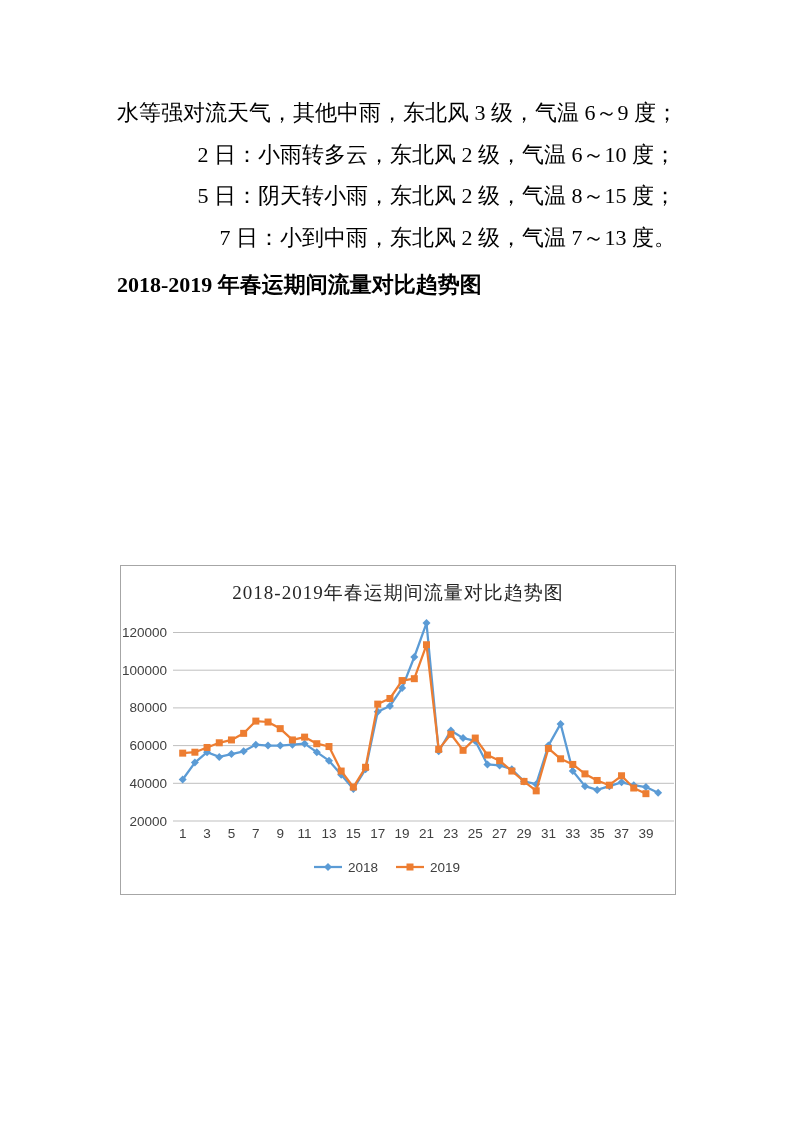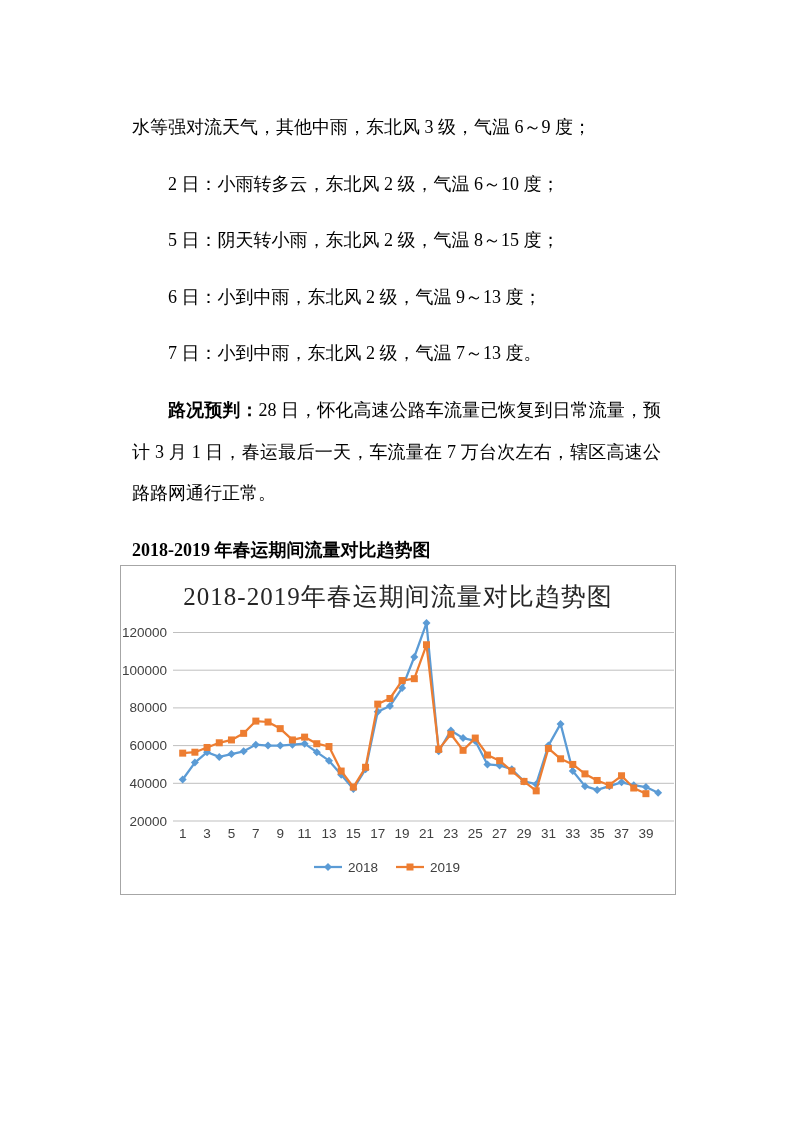--- a/index.html
+++ b/index.html
@@ -2,53 +2,51 @@
 <html><head>
 <meta charset="utf-8">
 <style>
   html,body{margin:0;padding:0;background:#e8e8e8;}
   #page{
     position:relative;width:793px;height:1122px;background:#ffffff;
     margin:0 auto;overflow:hidden;
     font-family:"Liberation Serif","DejaVu Serif",serif;color:#000;
   }
   .doc{position:absolute;left:117px;top:92px;width:559px;}
-  .doc p{margin:15px;font-size:18px;line-height:41.6px;}
+  .doc p{margin:0;font-size:22px;line-height:41.6px;}
   .weather-line{white-space:nowrap;}
-  .indent{text-indent:2em;}
+  .indent{text-indent:2em;text-align:right;}
   .forecast{text-align:justify;}
   .forecast .label{font-weight:bold;}
   .caption{
     text-align:left;font-weight:bold;font-size:20px;
     margin-top:6px !important;
   }
   .chart-frame{
     position:absolute;left:120px;top:565px;width:554px;height:328px;
     border:1px solid #a6a6a6;background:#ffffff;
     font-family:"Liberation Sans","DejaVu Sans",sans-serif;
   }
   .chart-title{
     position:absolute;left:0;top:14px;width:100%;text-align:center;
     font-family:"Liberation Serif","DejaVu Serif",serif;
-    font-size:25px;color:#262626;letter-spacing:1px;
+    font-size:19px;color:#262626;letter-spacing:1px;
   }
   .chart-svg{position:absolute;left:0;top:0;}
 </style>
 </head>
 <body>
 
 <div id="page">
 
   <div class="doc">
     <p class="weather-line">水等强对流天气，其他中雨，东北风 3 级，气温 6～9 度；</p>
     <p class="weather-line indent">2 日：小雨转多云，东北风 2 级，气温 6～10 度；</p>
     <p class="weather-line indent">5 日：阴天转小雨，东北风 2 级，气温 8～15 度；</p>
-    <p class="weather-line indent">6 日：小到中雨，东北风 2 级，气温 9～13 度；</p>
     <p class="weather-line indent">7 日：小到中雨，东北风 2 级，气温 7～13 度。</p>
-    <p class="forecast indent"><span class="label">路况预判：</span><span>28 日，怀化高速公路车流量已恢复到日常流量，预计 3 月 1 日，春运最后一天，车流量在 7 万台次左右，辖区高速公路路网通行正常。</span></p>
     <p class="caption">2018-2019 年春运期间流量对比趋势图</p>
   </div>
 
   <div class="chart-frame">
     <svg id="chart-canvas" class="chart-svg" width="554" height="328">
         <line x1="52" y1="255" x2="553" y2="255" stroke="#BFBFBF" stroke-width="1"></line>
         <text x="46" y="259.5" text-anchor="end" font-size="13.5" fill="#404040">20000</text>
         <line x1="52" y1="217.3" x2="553" y2="217.3" stroke="#BFBFBF" stroke-width="1"></line>
         <text x="46" y="221.8" text-anchor="end" font-size="13.5" fill="#404040">40000</text>
         <line x1="52" y1="179.6" x2="553" y2="179.6" stroke="#BFBFBF" stroke-width="1"></line>

